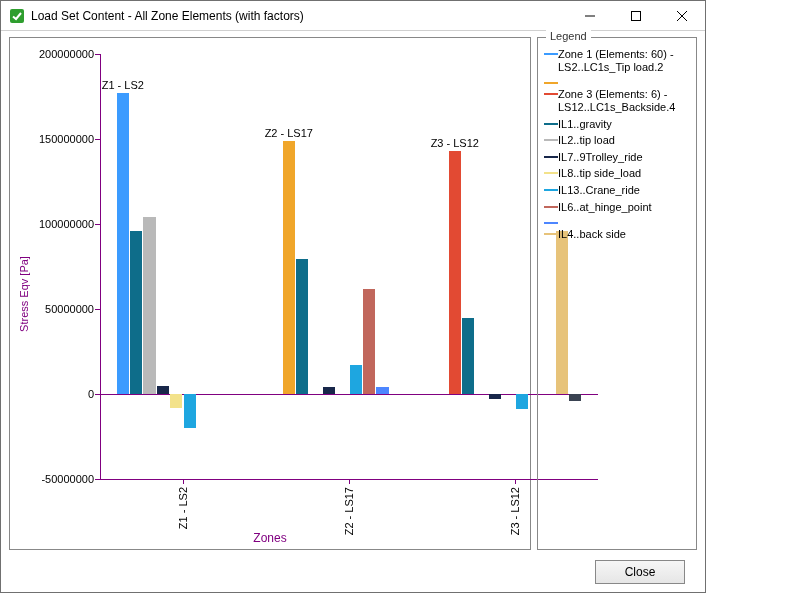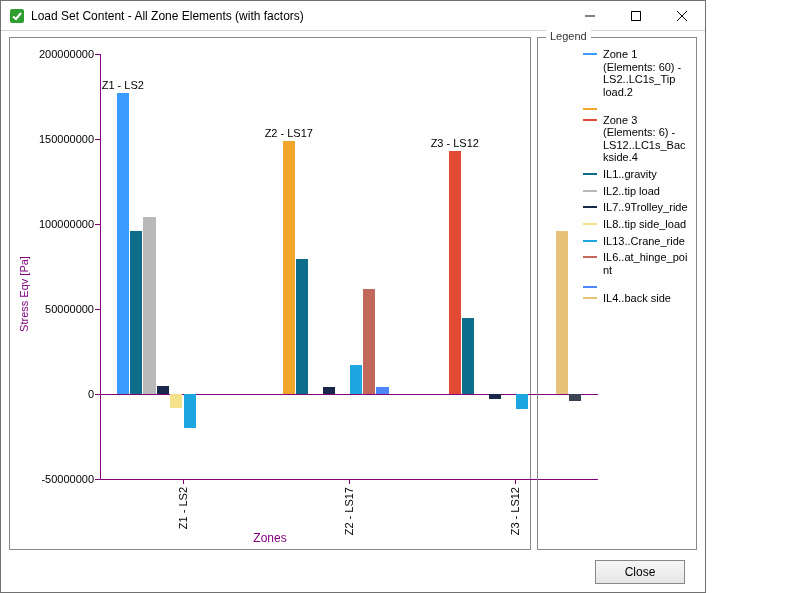--- a/index.html
+++ b/index.html
@@ -6,24 +6,24 @@
   html, body { margin: 0; padding: 0; font-family: "Segoe UI", Tahoma, sans-serif; font-size: 12px; background: #fff; }
   .window { width: 706px; height: 593px; border: 1px solid #707070; display: flex; flex-direction: column; }
   .titlebar { height: 30px; display: flex; align-items: center; border-bottom: 1px solid #d0d0d0; }
   .titlebar .icon { width: 16px; height: 16px; margin: 0 6px 0 8px; }
   .titlebar .title { flex: 1; font-size: 12px; color: #000; }
   .titlebar .ctrls { display: flex; }
   .titlebar .ctrl { width: 46px; height: 30px; display: flex; align-items: center; justify-content: center; color: #000; }
   .content { flex: 1; display: flex; flex-direction: column; }
   .chart-row { flex: 1; display: flex; padding: 6px 8px 2px 8px; gap: 6px; }
   .plot-outer { flex: 1; border: 1px solid #888; position: relative; }
-  .legend { width: 160px; border: 1px solid #888; position: relative; margin-top: 0; padding-left: 39px; }
+  .legend { width: 160px; border: 1px solid #888; position: relative; margin-top: 0; }
   .legend-title { position: absolute; top: -8px; left: 8px; background: #fff; padding: 0 4px; font-size: 11px; color: #333; }
   .legend-items { padding: 10px 6px 6px 6px; }
-  .legend-item { display: flex; gap: 6px; margin-bottom: 4px; line-height: 1.15; }
+  .legend-item { display: flex; margin-bottom: 4px; line-height: 1.15; }
   .legend-swatch { width: 14px; height: 2px; margin-top: 5px; flex: 0 0 14px; }
   .legend-label { font-size: 11px; color: #000; word-break: break-word; }
   .footer { height: 40px; display: flex; justify-content: flex-end; align-items: center; padding: 0 20px; }
   .btn { min-width: 90px; height: 24px; border: 1px solid #888; background: linear-gradient(#f6f6f6,#e6e6e6); font-size: 12px; cursor: pointer; }
   .ylabel { position: absolute; left: 4px; top: 50%; transform: translate(-50%, -50%) rotate(-90deg); transform-origin: center; color: #800080; font-size: 11px; white-space: nowrap; }
   .xlabel { position: absolute; bottom: 4px; left: 50%; transform: translateX(-50%); color: #800080; font-size: 12px; }
   .plot-inner { position: absolute; left: 90px; right: 12px; top: 16px; bottom: 70px; }
   .axis-line { position: absolute; background: #800080; }
   .tick-label-y { position: absolute; right: 100%; margin-right: 6px; transform: translateY(-50%); font-size: 11px; color: #000; white-space: nowrap; }
   .tick-y { position: absolute; right: 100%; width: 5px; height: 1px; background: #800080; }

